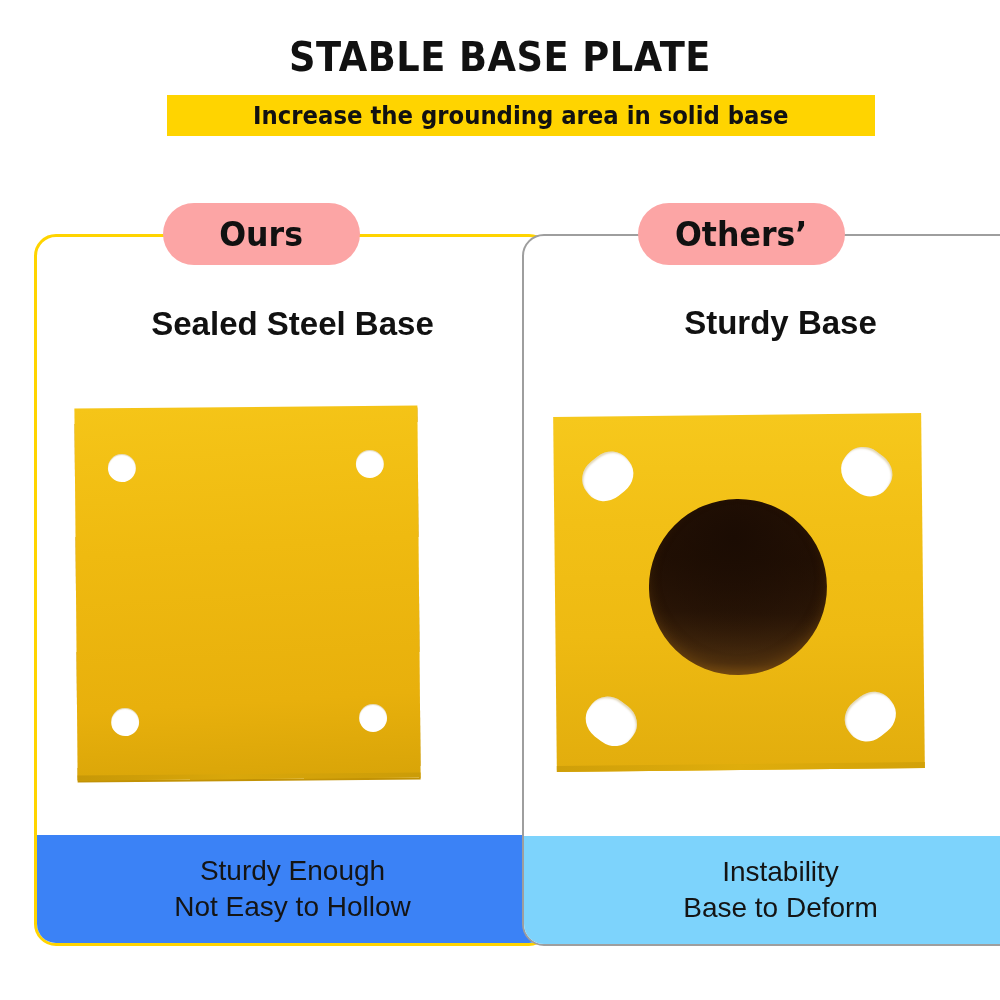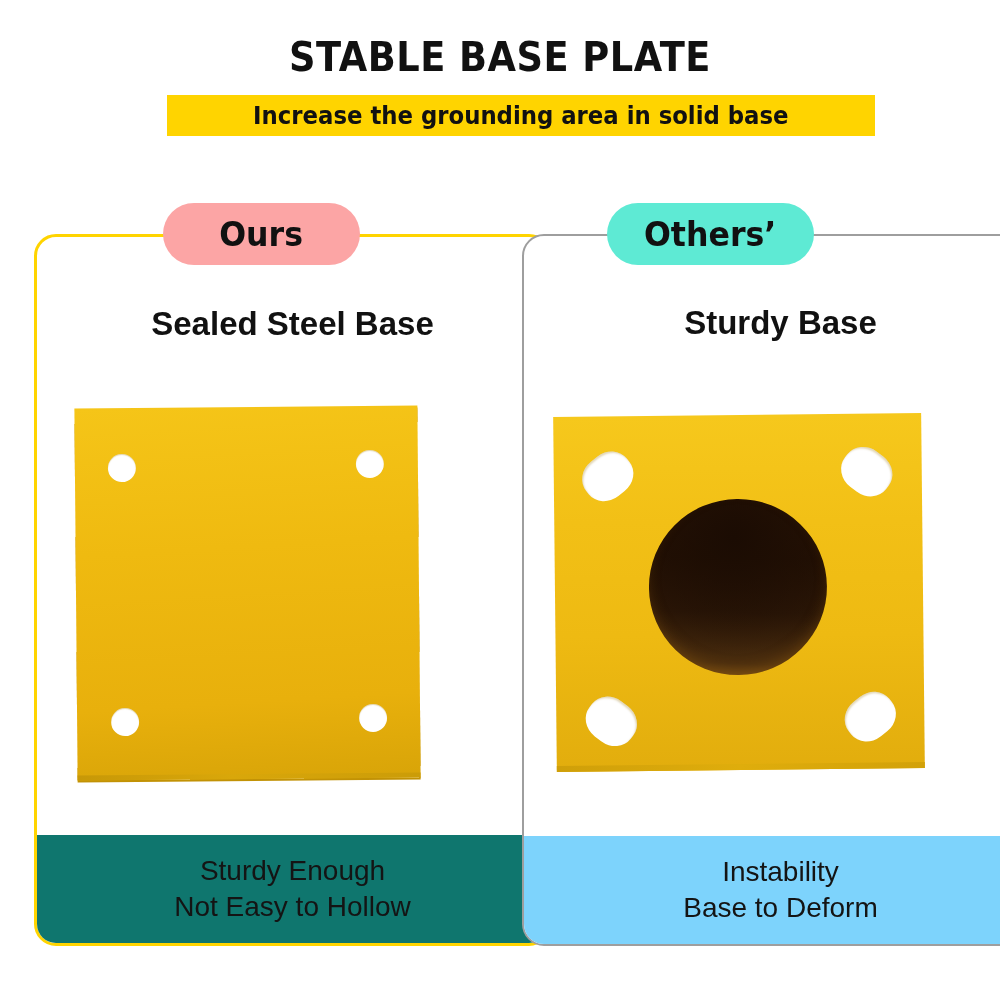--- a/index.html
+++ b/index.html
@@ -94,21 +94,21 @@
     display: flex;
     flex-direction: column;
     align-items: center;
     justify-content: center;
     font-family: "Liberation Sans", sans-serif;
     font-size: 28px;
     line-height: 1.28;
     color: #141414;
     text-align: center;
   }
-  .footer-ours   { background: #0f766e; }
+  .footer-ours   { background: #3b82f6; }
   .footer-others { background: #7dd3fc; }
 
   
   .pill {
     position: absolute;
     top: 203px;
     height: 62px;
     border-radius: 31px;
     display: flex;
     align-items: center;
@@ -117,21 +117,21 @@
   }
   .pill-text {
     font-family: "DejaVu Sans", sans-serif;
     font-weight: bold;
     font-size: 34px;
     color: #111111;
     white-space: nowrap;
     transform: scaleX(0.93);
   }
   .pill-ours   { left: 163px; width: 197px; background: #fca5a5; }
-  .pill-others { left: 607px; width: 207px; background: #5eead4; }
+  .pill-others { left: 638px; width: 207px; background: #fca5a5; }
 
   
   .plate-stage {
     position: absolute;
     left: 0;
     top: 150px;
     width: 100%;
     height: 420px;
   }
 

